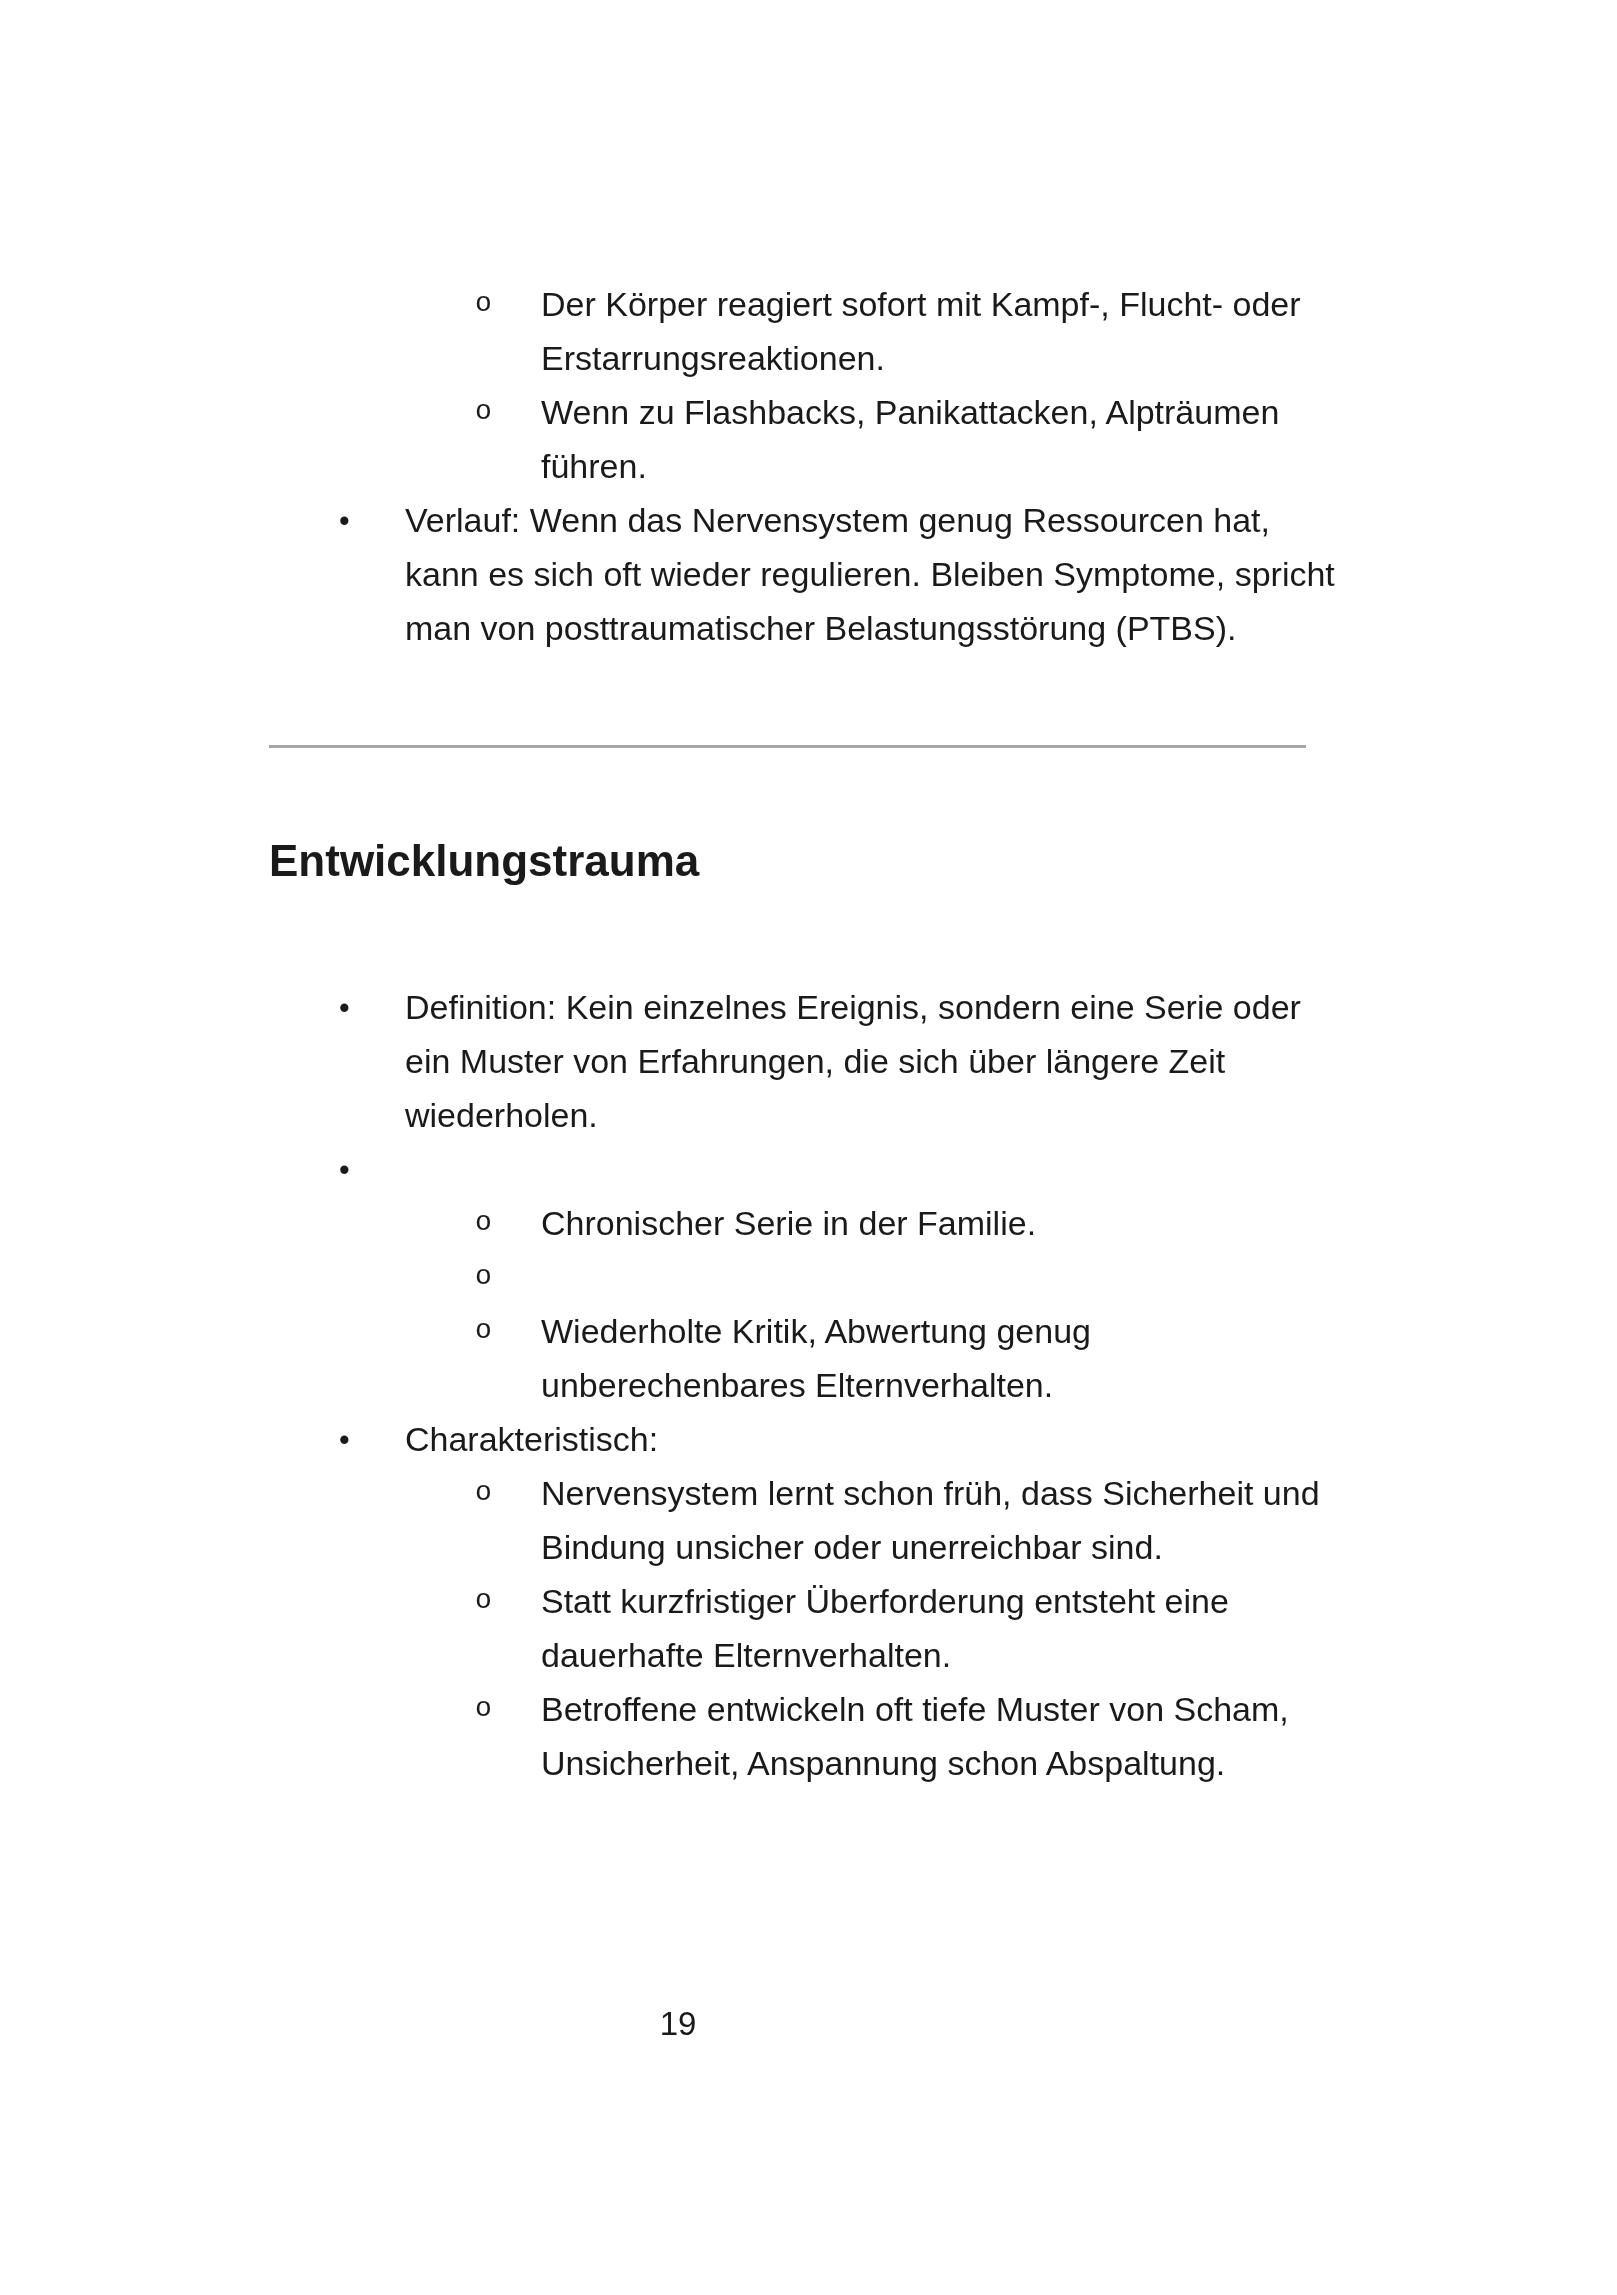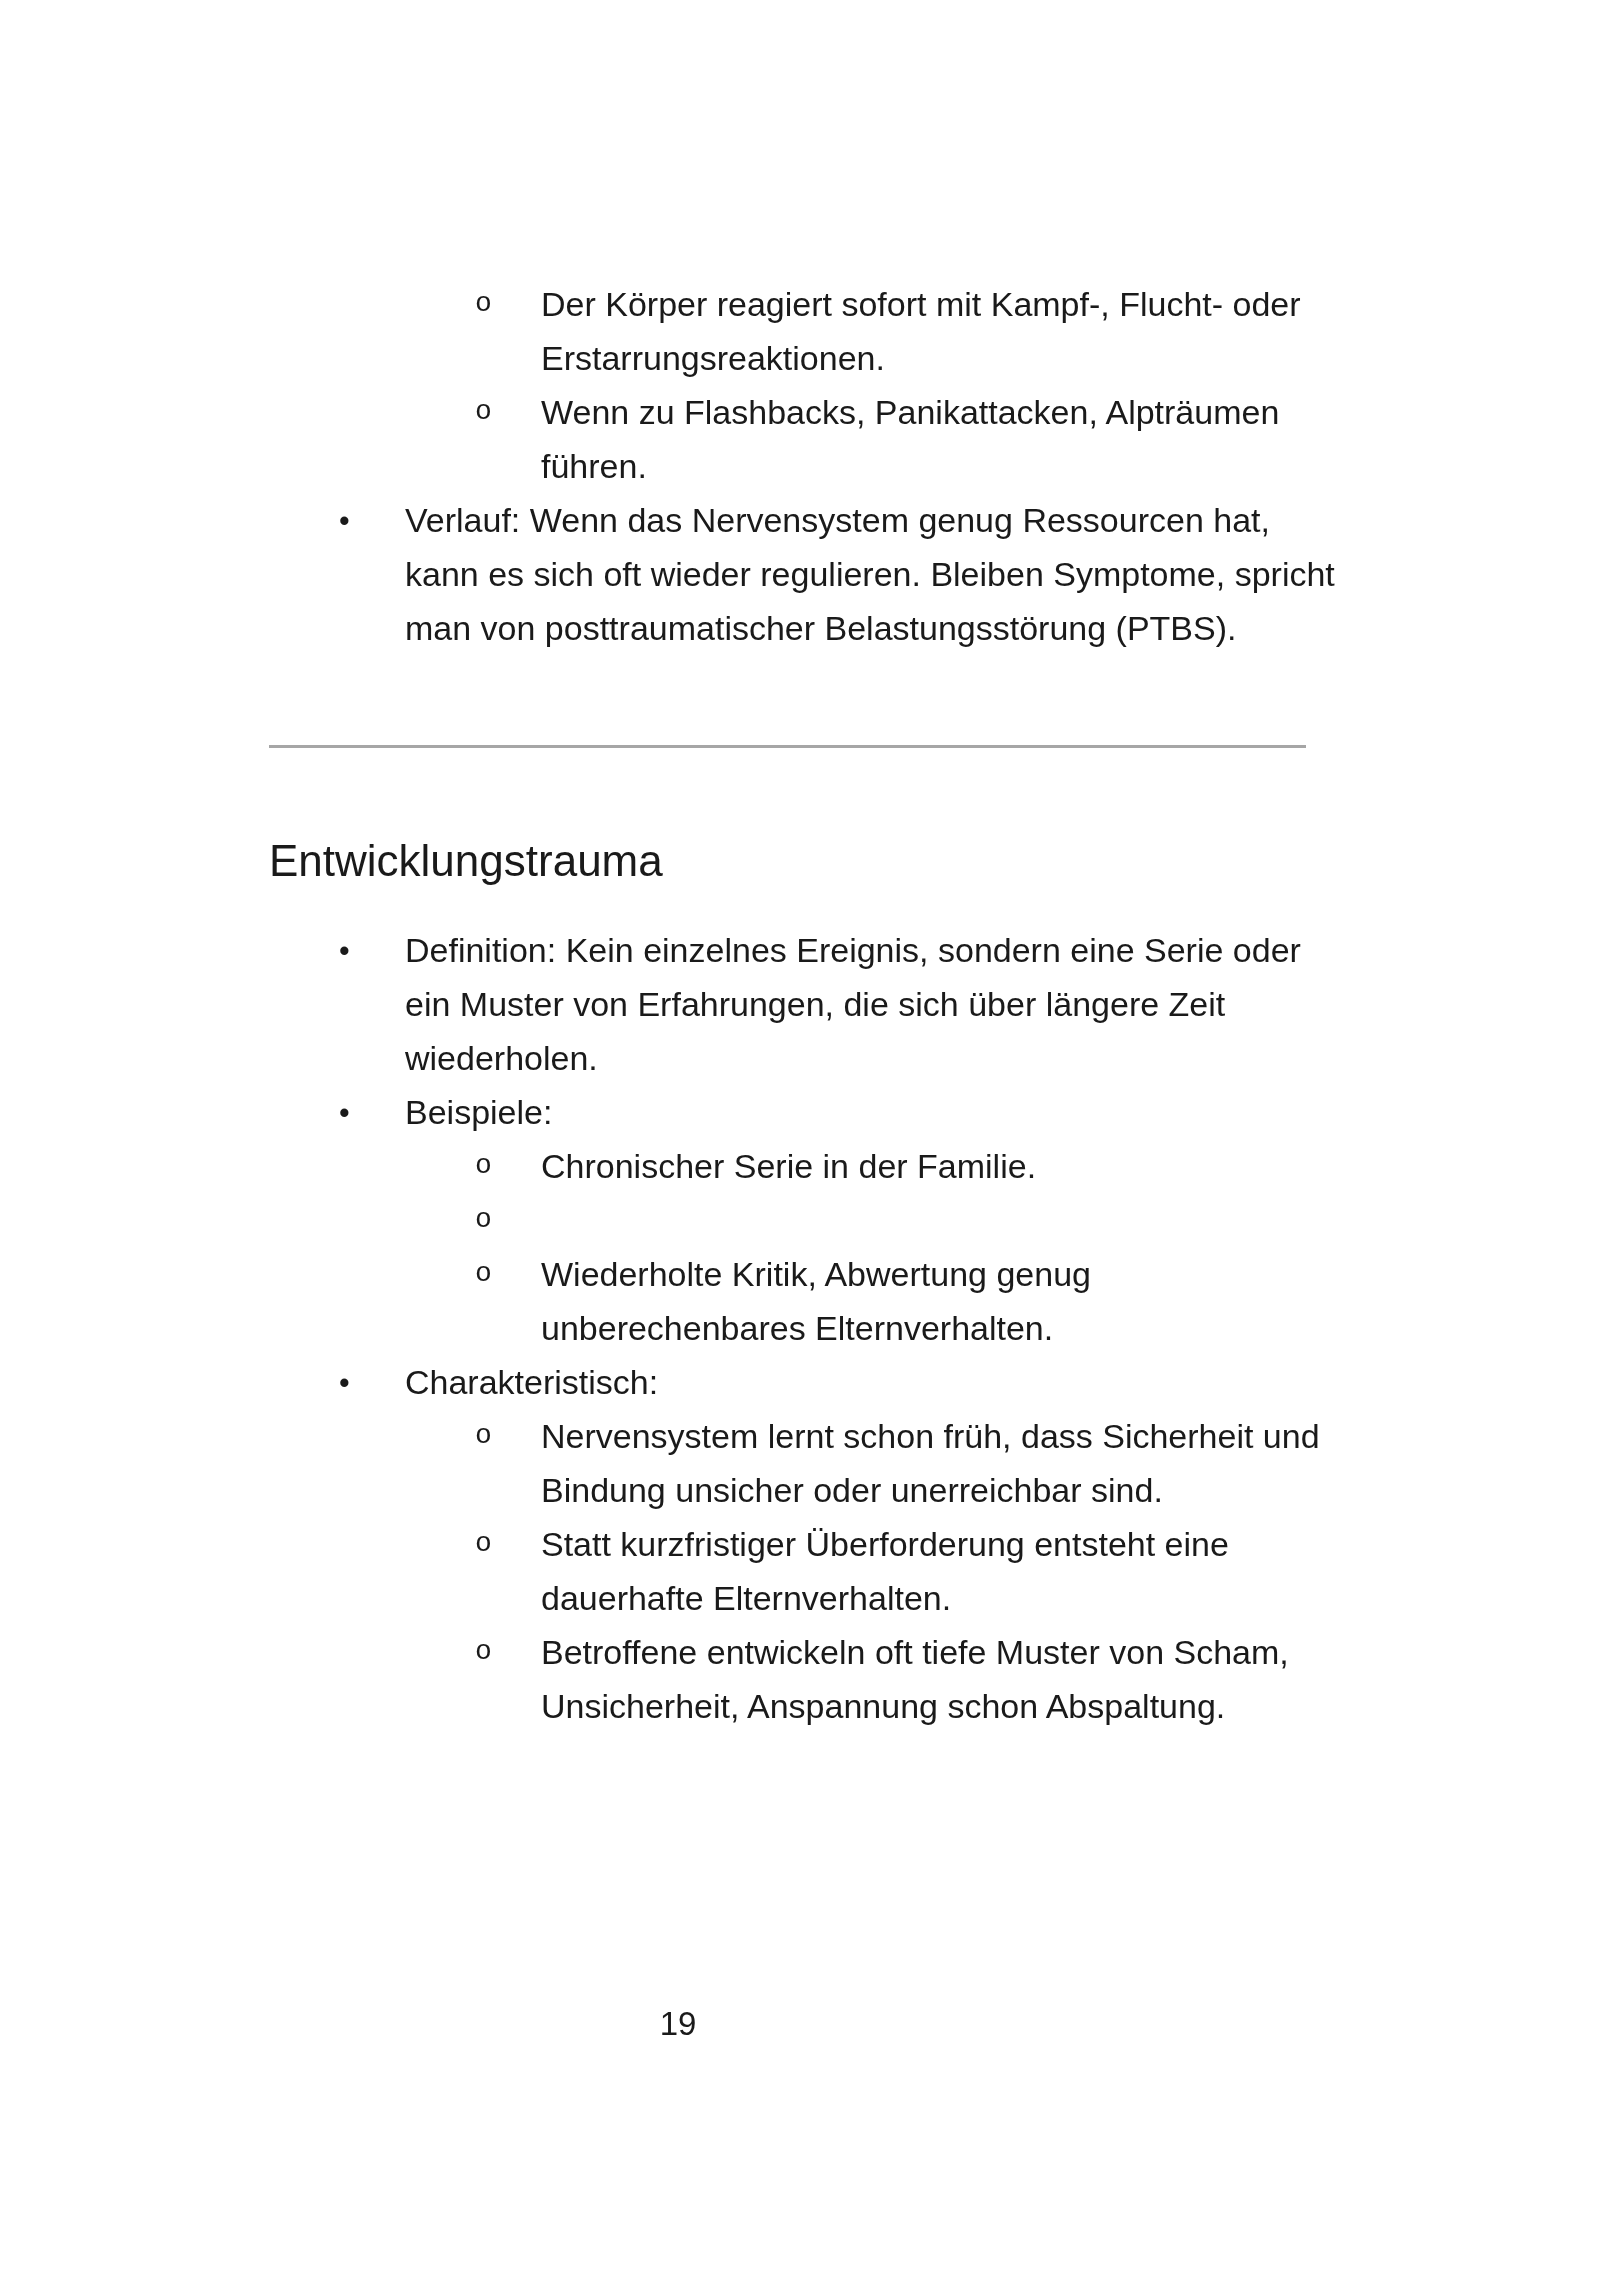--- a/index.html
+++ b/index.html
@@ -38,23 +38,23 @@
   }
   .rule {
     height: 2.8px;
     width: 1037px;
     background: #a6a6a6;
     border: none;
     margin: 90px 0 85px 0;
   }
   .heading {
     font-size: 44px;
-    font-weight: normal;
+    font-weight: bold;
     line-height: 55px;
-    margin-bottom: 35px;
+    margin-bottom: 92px;
   }
   .page-number {
     position: absolute;
     top: 2001px;
     left: 0;
     width: 1356px;
     text-align: center;
     font-size: 33px;
     line-height: 46px;
   }
@@ -82,21 +82,20 @@
 
   <div class="heading">Entwicklungstrauma</div>
 
   <div class="row l1">
     <span class="marker">•</span>
     <span class="txt"><strong>Definition</strong><span>: Kein einzelnes Ereignis, sondern eine Serie oder ein Muster von Erfahrungen, die sich über längere Zeit wiederholen.</span></span>
   </div>
 
   <div class="row l1">
     <span class="marker">•</span>
-    <span class="txt"><strong>Beispiele</strong><span>:</span></span>
   </div>
   <div class="row l2">
     <span class="marker">o</span>
     <span class="txt">Chronischer Serie in der Familie.</span>
   </div>
   <div class="row l2">
     <span class="marker">o</span>
   </div>
   <div class="row l2">
     <span class="marker">o</span>

